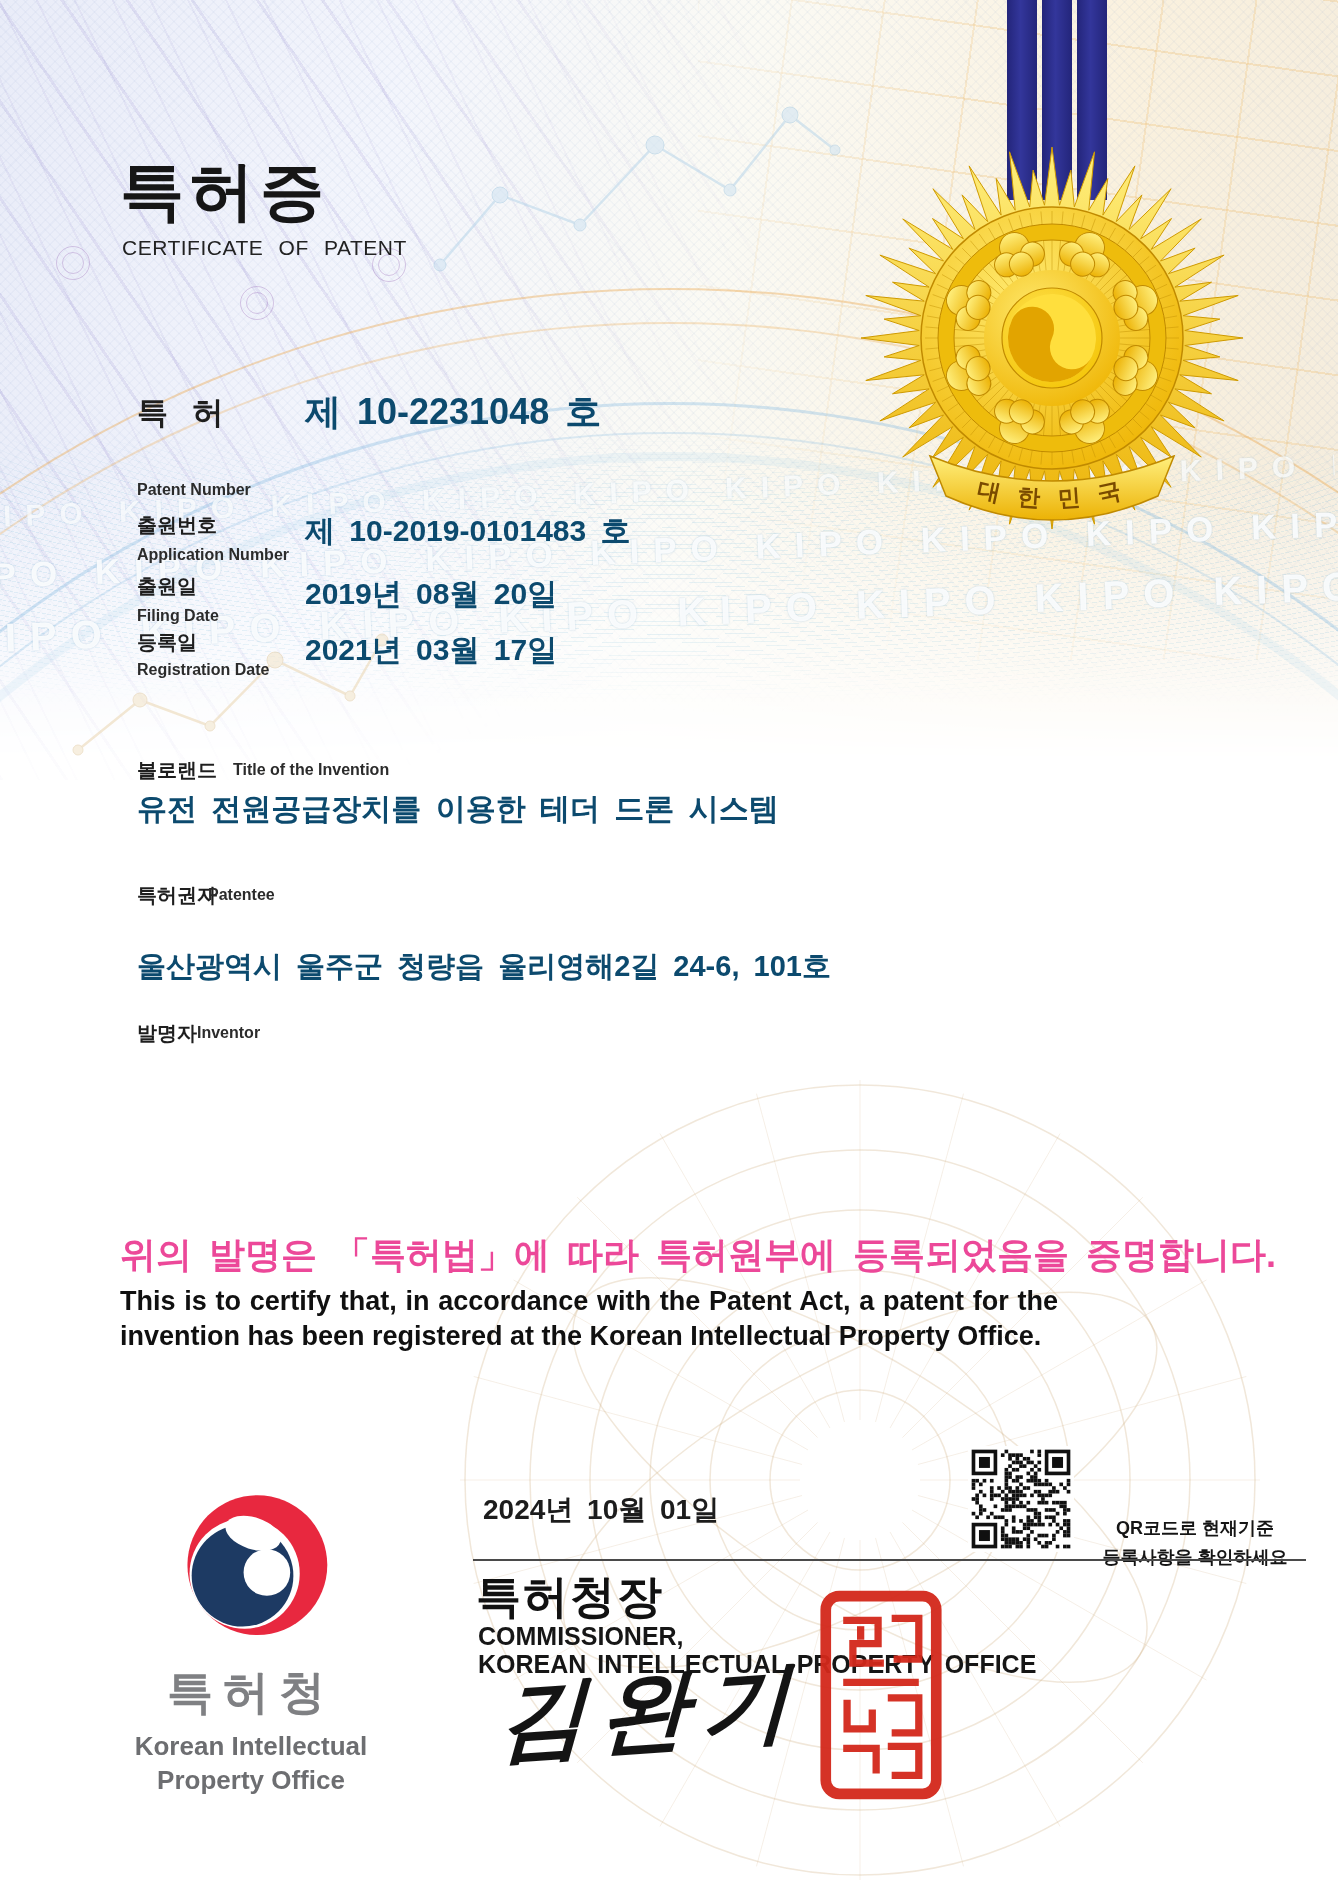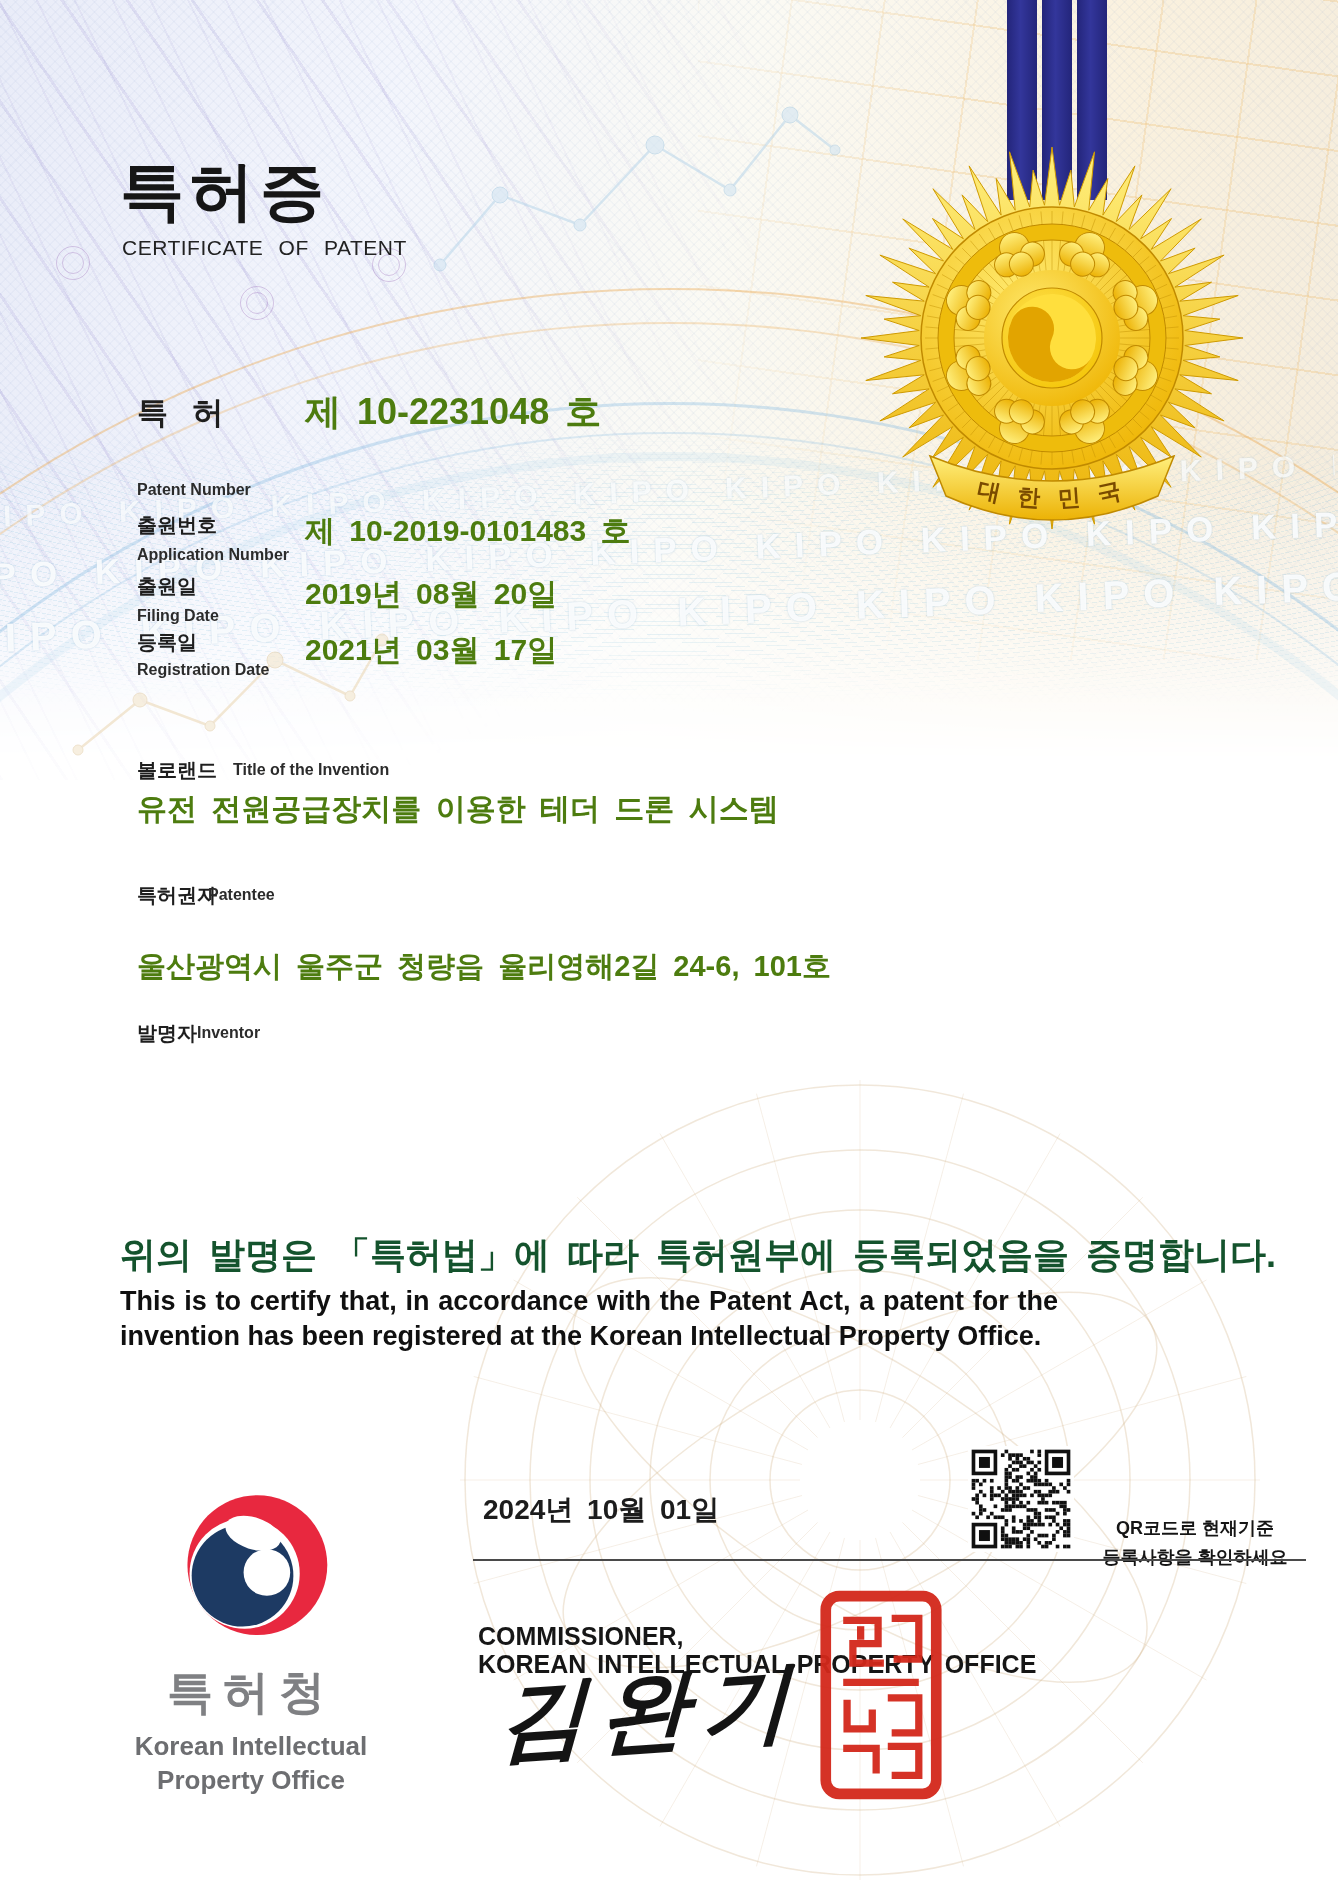--- a/index.html
+++ b/index.html
@@ -72,21 +72,21 @@
   .rb1{left:1007px;} .rb2{left:1042px;} .rb3{left:1077px;}
   #medal-svg{left:857px;top:143px;z-index:3;}
 
   
   .t{position:absolute;z-index:5;white-space:nowrap;}
   .title{left:120px;top:148px;font-size:64px;font-weight:800;letter-spacing:6px;color:#161616;}
   .subtitle{left:122px;top:236px;font-size:21px;font-weight:normal;word-spacing:9px;letter-spacing:.5px;color:#222;}
 
   .lko{font-weight:bold;color:#1e1e1e;}
   .len{font-weight:bold;color:#2b2b2b;font-size:16px;}
-  .val{font-weight:bold;color:#4d7c0f;word-spacing:6px;}
+  .val{font-weight:bold;color:#0c4a6e;word-spacing:6px;}
 
   .f-patent-ko{left:137px;top:392px;font-size:31px;letter-spacing:8px;}
   .f-patent-en{left:137px;top:447px;margin-top:34px;}
   .f-patent-val{left:305px;top:388px;font-size:36px;}
   .f-app-ko{left:137px;top:512px;font-size:20px;}
   .f-app-en{left:137px;top:546px;}
   .f-app-val{left:305px;top:511px;font-size:30px;}
   .f-filing-ko{left:137px;top:573px;font-size:20px;}
   .f-filing-en{left:137px;top:607px;}
   .f-filing-val{left:305px;top:574px;font-size:30px;}
@@ -99,21 +99,21 @@
   .f-title-val{left:137px;top:789px;font-size:30px;}
 
   .f-patentee-ko{left:137px;top:882px;font-size:20px;}
   .f-patentee-en{left:208px;top:886px;}
   .f-patentee-name{left:137px;top:912px;font-size:29px;}
   .f-patentee-addr{left:137px;top:947px;font-size:29px;}
 
   .f-inventor-ko{left:137px;top:1020px;font-size:20px;}
   .f-inventor-en{left:197px;top:1024px;}
 
-  .stmt-ko{left:120px;top:1231px;font-size:36px;font-weight:800;word-spacing:7px;color:#14532d;}
+  .stmt-ko{left:120px;top:1231px;font-size:36px;font-weight:800;word-spacing:7px;color:#ec4899;}
   .stmt-en{left:120px;top:1284px;width:938px;font-size:27px;font-weight:bold;line-height:1.28;
            color:#101010;white-space:normal;text-align:justify;}
 
   .issue-date{left:483px;top:1491px;font-size:28px;font-weight:bold;color:#1c1c1c;word-spacing:6px;}
   .rule{left:473px;top:1559px;width:833px;height:2px;background:#4a4a4a;z-index:5;}
   .comm-ko{left:476px;top:1567px;font-size:45px;font-weight:800;letter-spacing:2px;color:#111;}
   .comm-en1{left:478px;top:1622px;font-size:25px;font-weight:bold;color:#161616;}
   .comm-en2{left:478px;top:1650px;font-size:25px;font-weight:bold;color:#161616;word-spacing:4px;}
   .signature{left:498px;top:1652px;font-size:88px;font-weight:bold;font-style:italic;
     font-family:"DejaVu Serif","Liberation Serif",serif;color:#141414;letter-spacing:14px;
@@ -668,20 +668,21 @@
         <rect x="26" y="27" width="1" height="1"></rect>
         <rect x="27" y="27" width="1" height="1"></rect>
       </g>
   </svg>
   <div class="t qr-note">
     <span>QR코드로 현재기준</span><br>
     <span>등록사항을 확인하세요</span>
   </div>
 
   <div class="abs rule"></div>
+  <div class="t comm-ko">특허청장</div>
   <div class="t comm-en1">COMMISSIONER,</div>
   <div class="t comm-en2">KOREAN  INTELLECTUAL  PROPERTY  OFFICE</div>
   <div class="t signature">김완기</div>
 
   <svg id="seal-svg" class="abs" width="126" height="222" viewBox="0 0 130 218">
     <g stroke="#d3281b" fill="none" opacity="0.95">
       <rect x="8" y="7" width="114" height="204" rx="14" stroke-width="11"></rect>
       <g stroke-width="7.5">
         <path d="M26,32 h36 v24 h-26 v20 h32"></path>
         <path d="M76,30 h28 v42 h-26"></path>

